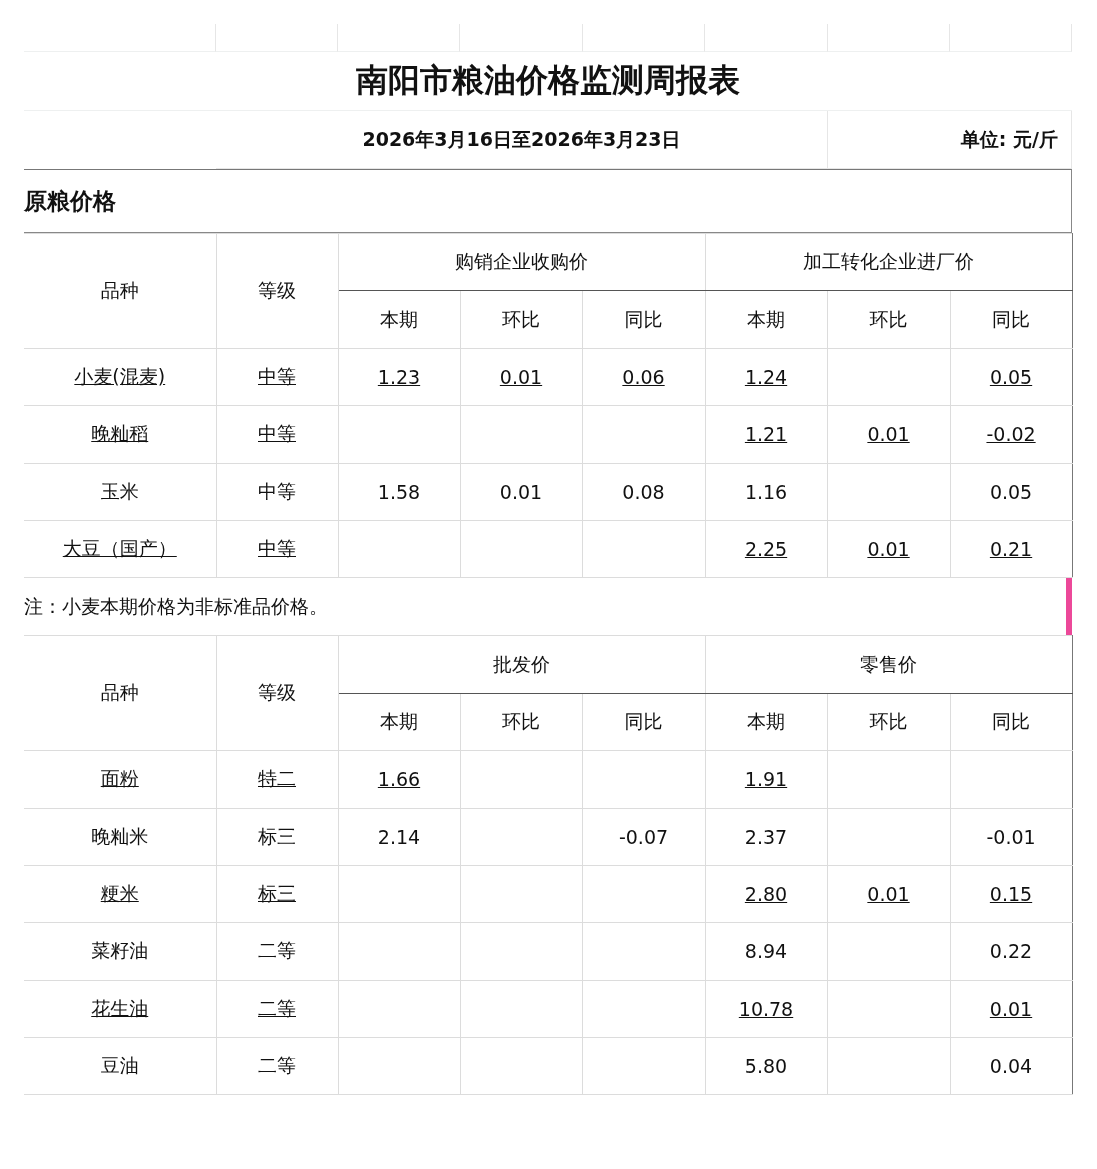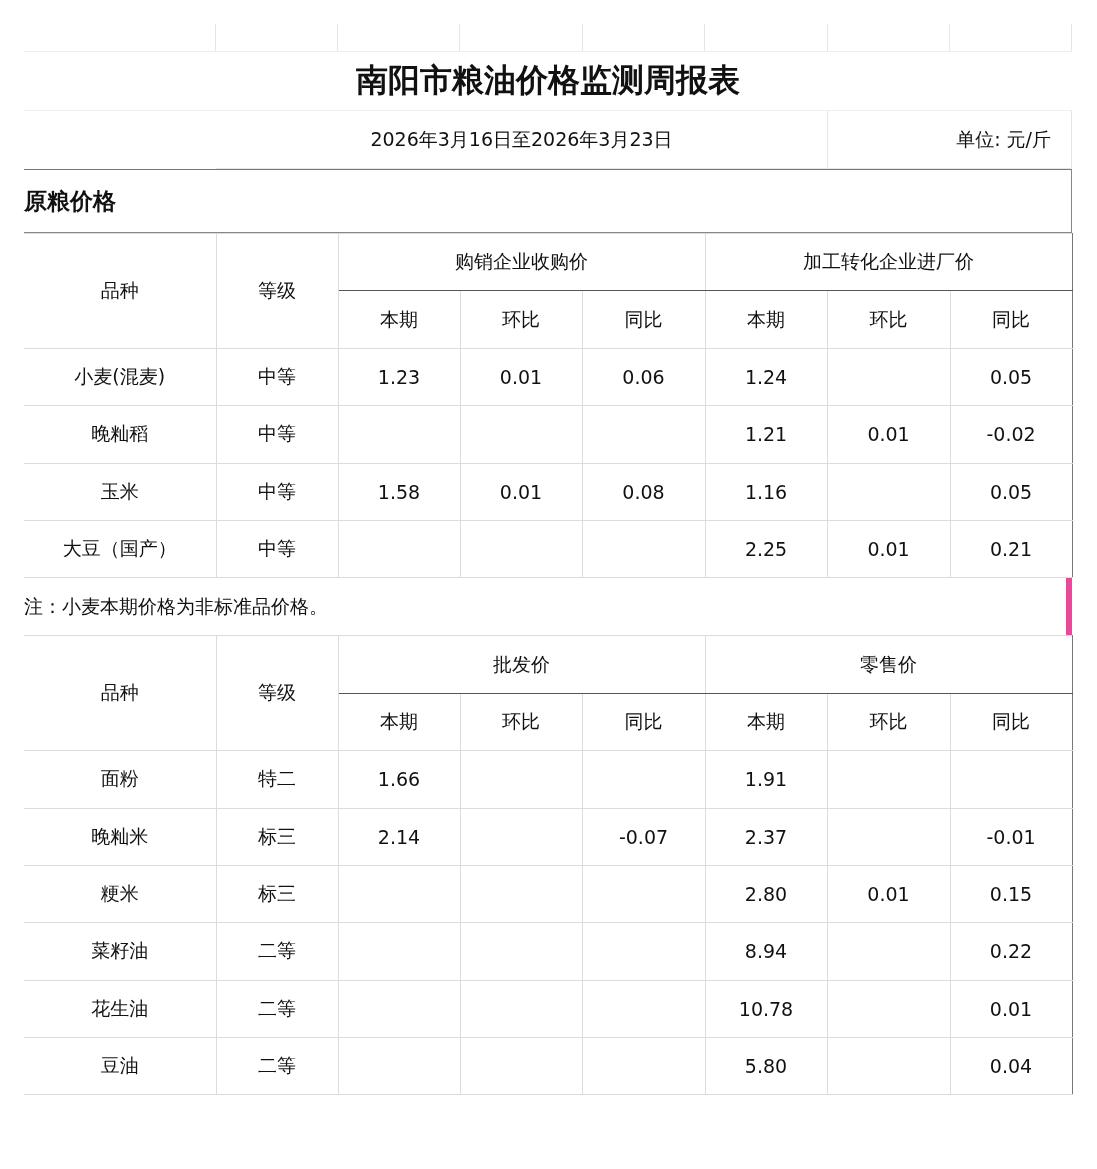--- a/index.html
+++ b/index.html
@@ -1,41 +1,41 @@
 <!DOCTYPE html>
 <html><head>
 <meta charset="utf-8">
 <style>
   html, body { margin:0; padding:0; background:#ffffff; }
   body { width:1097px; height:1169px; position:relative; overflow:hidden;
          font-family:"DejaVu Sans", "Liberation Sans", sans-serif; color:#111; }
   .sheet { position:absolute; left:24px; top:24px; width:1048px; }
   .row { position:relative; display:flex; width:1048px; box-sizing:border-box; }
   .cell { box-sizing:border-box; display:flex; align-items:center; justify-content:center;
-          font-size:19px; border-right:1px solid #e6e6e6; border-bottom:1px solid #e6e6e6; }
+          font-size:19px; border-right:1px solid #e6e6e6; border-bottom:1px solid #e6e6e6;font-weight:bold; }
   .c0{width:192px}.c1{width:122px}.c2{width:122px}.c3{width:123px}.c4{width:122px}
   .c5{width:123px}.c6{width:122px}.c7{width:122px}
   .topgap { height:28px; }
   .topgap .cell { border-bottom:1px solid #eef0f0; }
   .title { height:58px; font-size:32px; font-weight:bold; justify-content:center;
            border-bottom:1px solid #eef0f0; width:1048px; display:flex; align-items:center; }
   .daterow { height:58px; }
   .daterow .date { width:612px; margin-left:192px; font-size:19px; }
-  .daterow .unit { flex:1; justify-content:flex-end; font-size:19px; padding-right:20px; }
+  .daterow .unit { flex:1; justify-content:flex-end; font-size:19px; padding-right:13px; }
   .section { height:64px; font-size:23px; font-weight:bold; justify-content:flex-start;
              width:1048px; display:flex; align-items:center; border-top:1.5px solid #777;
              border-bottom:1.5px solid #888; border-right:1.5px solid #888; box-sizing:border-box; }
   .note { height:57px; font-size:19px; display:flex; align-items:center; width:1048px;
           box-sizing:border-box; border-right:6px solid #ec4899; }
   table { border-collapse:collapse; width:1048px; table-layout:fixed; }
   td { box-sizing:border-box; text-align:center; vertical-align:middle; font-size:19px;
        height:57.4px; padding:0; border:1px solid #dcdcdc; }
   td.bl { border-left:1.5px solid #333; }
   td.br { border-right:1.5px solid #777; }
-  tr.bt td { border-top:1.5px solid #333; }
+  tr.bt td { border-top:1.5px solid #333;text-decoration:underline; }
   tr.hdr-top td.grp { border-bottom:1.5px solid #555; }
   td.lefty { border-left:none;margin-top:32px; }
 </style>
 </head>
 <body>
 
 <div class="sheet">
 
   <div class="row topgap">
     <div class="cell c0"></div>

